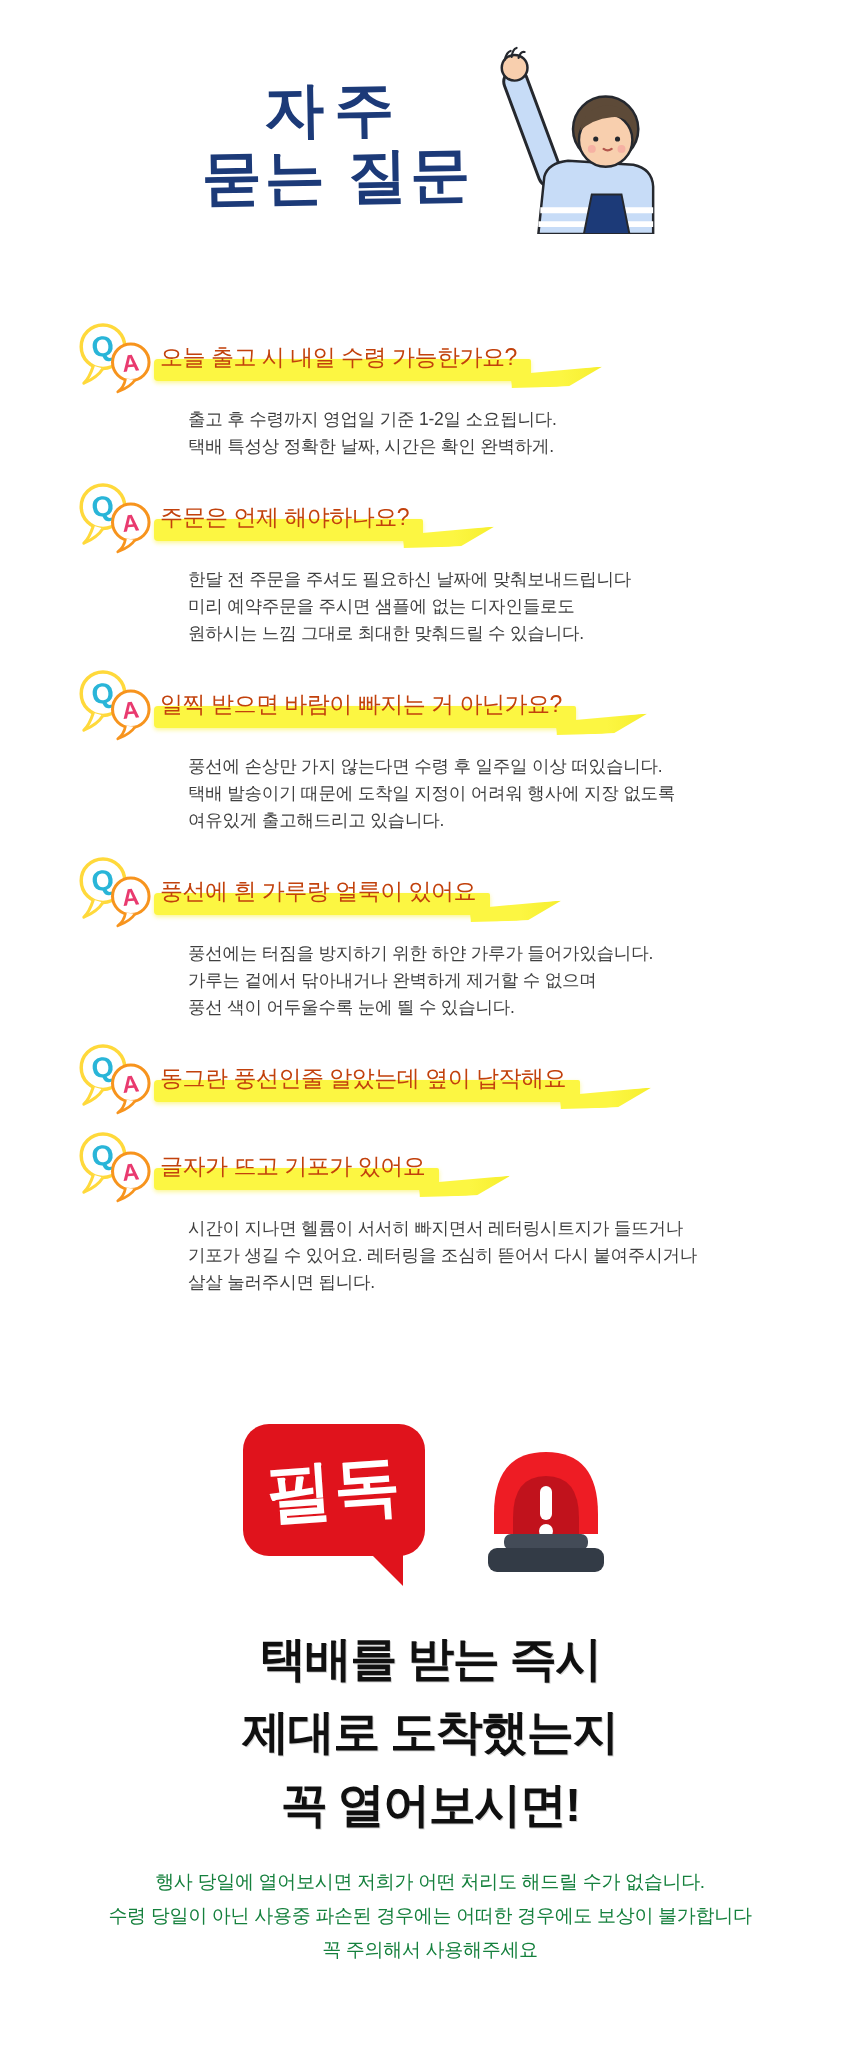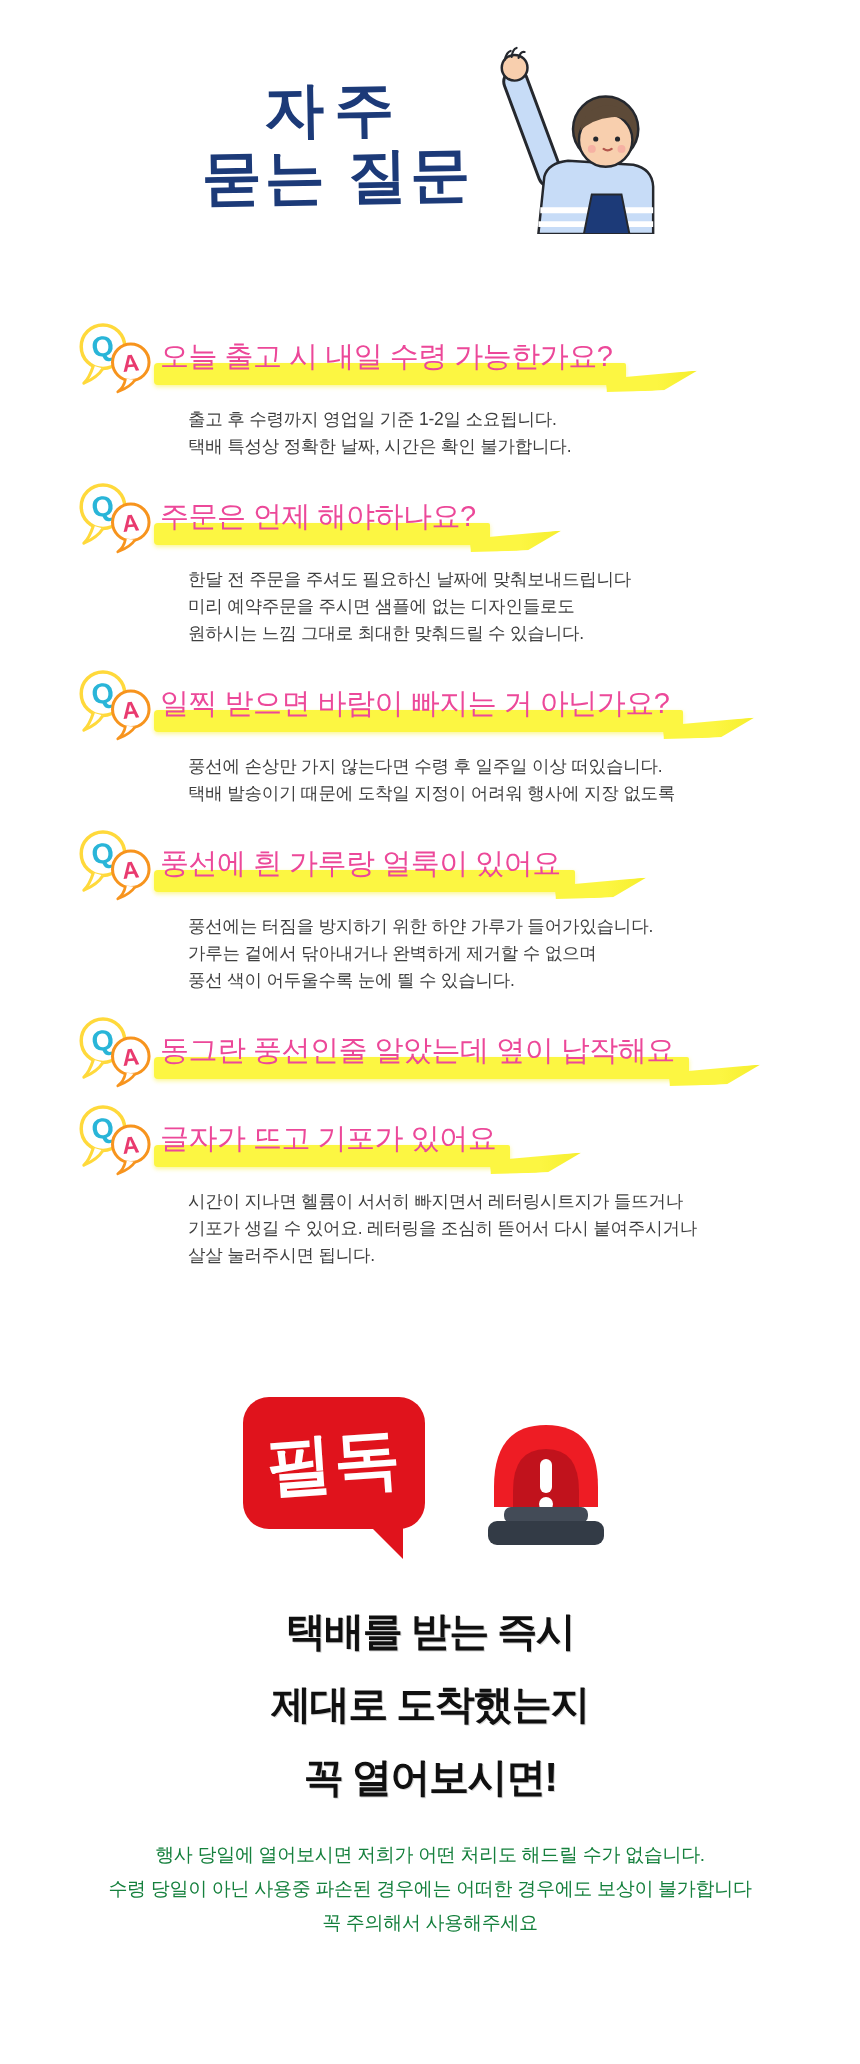--- a/index.html
+++ b/index.html
@@ -15,22 +15,22 @@
   .title { color:#1c3a78; font-weight:800; text-align:center; margin-top:30px; line-height:1.12; transform:rotate(-1deg); }
   .title .line1 { font-size:60px; letter-spacing:10px; padding-right:4px; }
   .title .line2 { font-size:60px; letter-spacing:3px; }
   .illu { width:172px; height:188px; flex:0 0 auto; }
 
   
   .faq-list { margin-top:92px; }
   .faq-item { position:relative; padding-left:160px; margin-bottom:26px; }
   .faq-head { min-height:62px; display:flex; align-items:center; }
   .qa-icon { position:absolute; left:76px; top:-8px; width:80px; height:80px; }
-  .question { position:relative; display:inline-block; font-size:29px; font-weight:500;
-              letter-spacing:-0.5px; color:#ec4899; z-index:0; white-space:nowrap; }
+  .question { position:relative; display:inline-block; font-size:23px; font-weight:500;
+              letter-spacing:-0.5px; color:#c2410c; z-index:0; white-space:nowrap; }
   .question::before { 
     content:""; position:absolute; z-index:-1;
     left:-6px; right:-14px; bottom:-8px; height:22px;
     background:#fcf642; border-radius:4px 2px 8px 4px;
     box-shadow:0 2px 4px rgba(250,240,60,.55);
   }
   .question::after { 
     content:""; position:absolute; z-index:-1;
     right:-86px; bottom:-14px; width:92px; height:18px;
     background:linear-gradient(to right,#fcf642 55%,#f6ee2e);
@@ -42,21 +42,21 @@
   
   .notice { margin-top:128px; text-align:center; }
   .badge-row { display:flex; justify-content:center; align-items:flex-start; gap:50px; height:176px; }
   .badge { position:relative; width:182px; height:132px; background:#e0131c; border-radius:26px;
            display:flex; align-items:center; justify-content:center; }
   .badge-label { color:#ffffff; font-size:66px; font-weight:800; letter-spacing:2px; transform:rotate(-4deg); }
   .badge-tail { position:absolute; right:22px; bottom:-30px; width:0; height:0;
                 border-top:36px solid #e0131c; border-left:36px solid transparent; }
   .siren { width:142px; height:150px; margin-top:6px; }
 
-  .headline { margin-top:22px; font-size:40px; font-weight:800; line-height:73px;
+  .headline { margin-top:22px; font-size:47px; font-weight:800; line-height:73px;
               color:#101010; letter-spacing:-1.5px; text-shadow:1px 1px 0 rgba(0,0,0,.18); }
   .warning { margin-top:24px; font-size:19px; font-weight:400; line-height:34px;
              color:#15803d; letter-spacing:-0.3px; }
   .footer-space { height:60px; }
 </style>
 </head>
 <body>
 
 <div class="header">
   <div class="title">
@@ -104,21 +104,21 @@
 
       <circle cx="63" cy="47" r="21" fill="#ffffff" stroke="#f7941e" stroke-width="3.5"></circle>
       <path d="M57 66 Q55 76 48 81 Q63 75 68 67" fill="#ffffff" stroke="#f7941e" stroke-width="3" stroke-linejoin="round"></path>
       <text x="63" y="57" text-anchor="middle" font-size="27" font-weight="bold" fill="#e93a6f" transform="rotate(-6 63 49)">A</text>
     </svg>
     <div class="faq-head">
       <h2 class="question">오늘 출고 시 내일 수령 가능한가요?</h2>
     </div>
     <div class="answer">
         <div>출고 후 수령까지 영업일 기준 1-2일 소요됩니다.</div>
-        <div>택배 특성상 정확한 날짜, 시간은 확인 불가합니다.</div>
+        <div>택배 특성상 정확한 날짜, 시간은 확인 완벽하게.</div>
       </div>
   </div>
 
   <div class="faq-item">
     <svg class="qa-icon" viewBox="0 0 92 84" aria-hidden="true">
 
       <circle cx="31" cy="29" r="25" fill="#ffffff" stroke="#ffd93b" stroke-width="4"></circle>
       <path d="M20 51 Q15 66 9 71 Q25 64 31 54" fill="#ffffff" stroke="#ffd93b" stroke-width="3.5" stroke-linejoin="round"></path>
       <text x="31" y="40" text-anchor="middle" font-size="33" font-weight="bold" fill="#29b5d8" transform="rotate(-8 31 30)">Q</text>
 
@@ -146,20 +146,21 @@
       <circle cx="63" cy="47" r="21" fill="#ffffff" stroke="#f7941e" stroke-width="3.5"></circle>
       <path d="M57 66 Q55 76 48 81 Q63 75 68 67" fill="#ffffff" stroke="#f7941e" stroke-width="3" stroke-linejoin="round"></path>
       <text x="63" y="57" text-anchor="middle" font-size="27" font-weight="bold" fill="#e93a6f" transform="rotate(-6 63 49)">A</text>
     </svg>
     <div class="faq-head">
       <h2 class="question">일찍 받으면 바람이 빠지는 거 아닌가요?</h2>
     </div>
     <div class="answer">
         <div>풍선에 손상만 가지 않는다면 수령 후 일주일 이상 떠있습니다.</div>
         <div>택배 발송이기 때문에 도착일 지정이 어려워 행사에 지장 없도록</div>
+        <div>여유있게 출고해드리고 있습니다.</div>
       </div>
   </div>
 
   <div class="faq-item">
     <svg class="qa-icon" viewBox="0 0 92 84" aria-hidden="true">
 
       <circle cx="31" cy="29" r="25" fill="#ffffff" stroke="#ffd93b" stroke-width="4"></circle>
       <path d="M20 51 Q15 66 9 71 Q25 64 31 54" fill="#ffffff" stroke="#ffd93b" stroke-width="3.5" stroke-linejoin="round"></path>
       <text x="31" y="40" text-anchor="middle" font-size="33" font-weight="bold" fill="#29b5d8" transform="rotate(-8 31 30)">Q</text>
 

